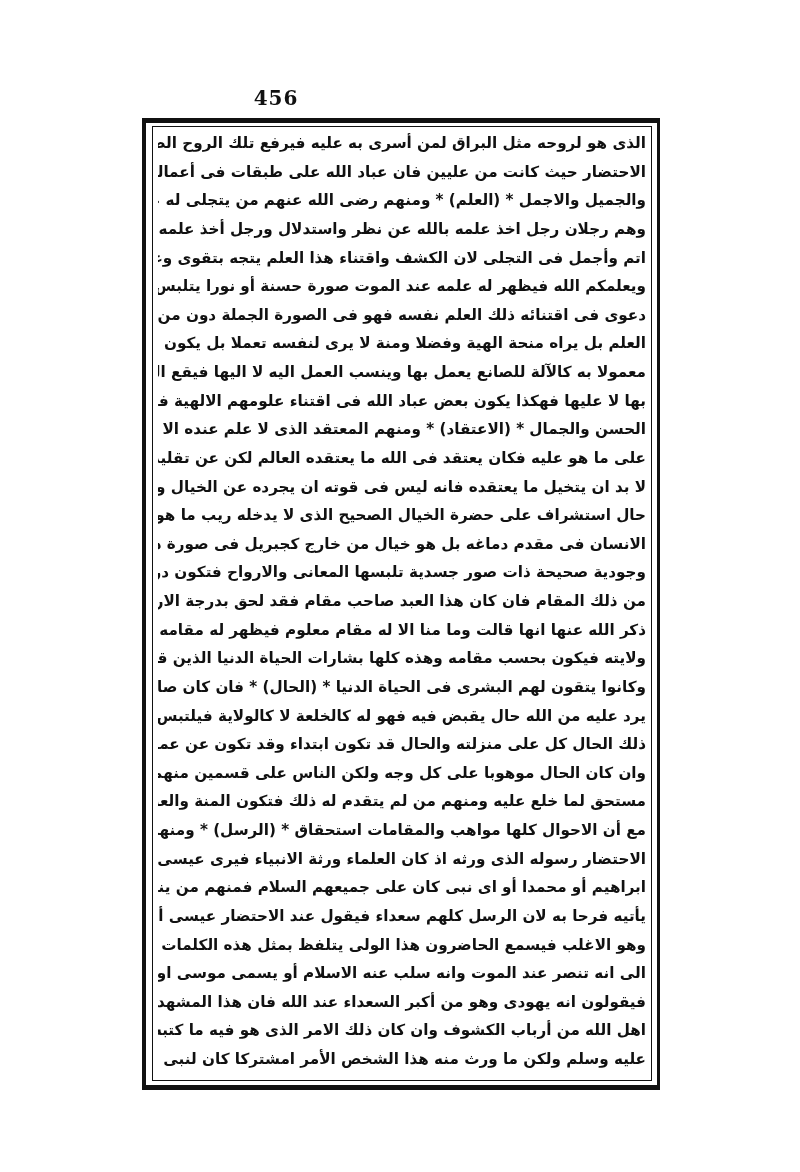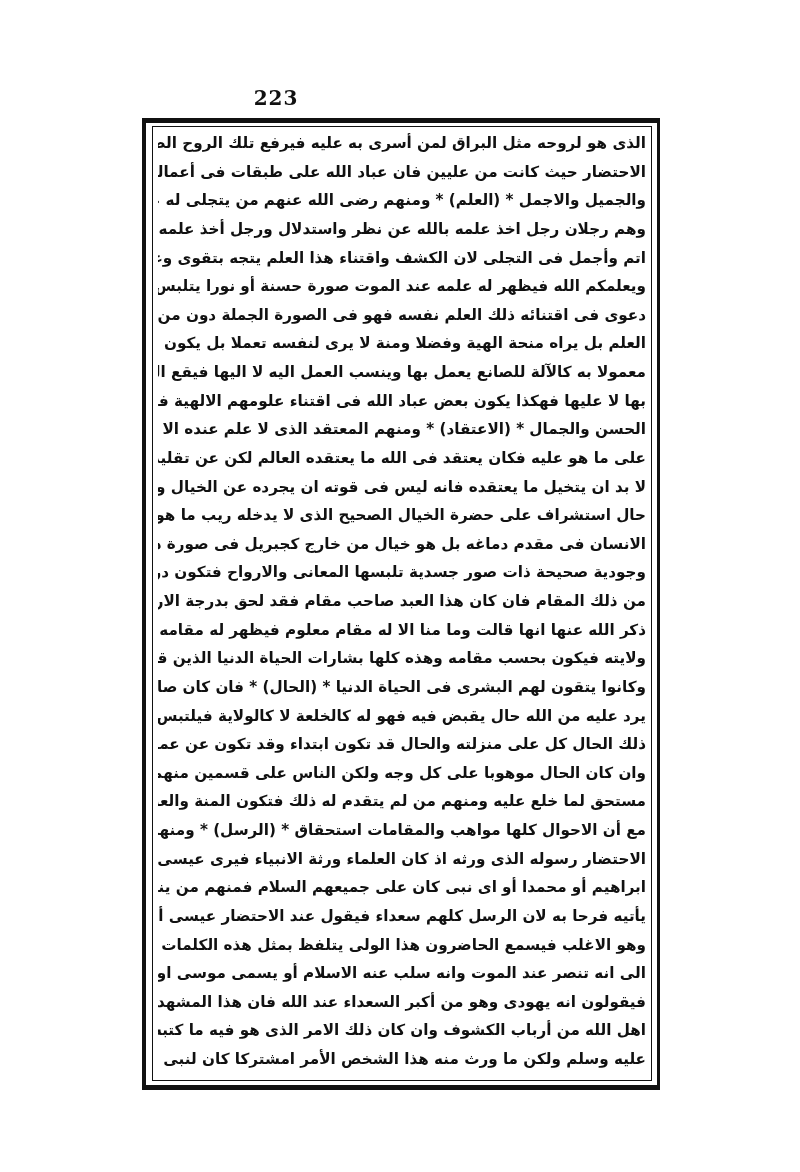--- a/index.html
+++ b/index.html
@@ -14,21 +14,21 @@
                  border:1.5px solid #111; box-sizing:border-box; }
   .text-block { position:absolute; left:158px; top:129px; width:488px; height:945px;
                 direction:rtl; unicode-bidi:embed; }
   .line { height:30.5px; line-height:30.5px; font-size:15.2px; white-space:nowrap;
           text-align:justify; text-align-last:justify; overflow:hidden;
           font-family:"DejaVu Sans", sans-serif; font-weight:bold; }
 </style>
 </head>
 <body>
 
-<div class="page-number">223</div>
+<div class="page-number">456</div>
 
 <div class="frame-outer"></div>
 <div class="frame-inner"></div>
 
 <div class="text-block" id="text-block">
     <div class="line" style="height: 28.6364px; line-height: 28.6364px;">الذى هو لروحه مثل البراق لمن أسرى به عليه فيرفع تلك الروح الطيبة الى درجاتهم اعند</div>
     <div class="line" style="height: 28.6364px; line-height: 28.6364px;">الاحتضار حيث كانت من عليين فان عباد الله على طبقات فى أعمالهم فى الحسن والاحسن</div>
     <div class="line" style="height: 28.6364px; line-height: 28.6364px;">والجميل والاجمل * (العلم) * ومنهم رضى الله عنهم من يتجلى له عند الموت علمه بالجناب الالهى</div>
     <div class="line" style="height: 28.6364px; line-height: 28.6364px;">وهم رجلان رجل اخذ علمه بالله عن نظر واستدلال ورجل أخذ علمه عن كشف وصورة الكشف</div>
     <div class="line" style="height: 28.6364px; line-height: 28.6364px;">اتم وأجمل فى التجلى لان الكشف واقتناء هذا العلم يتجه بتقوى وعمل صالح وهو قوله واتقوا الله</div>

